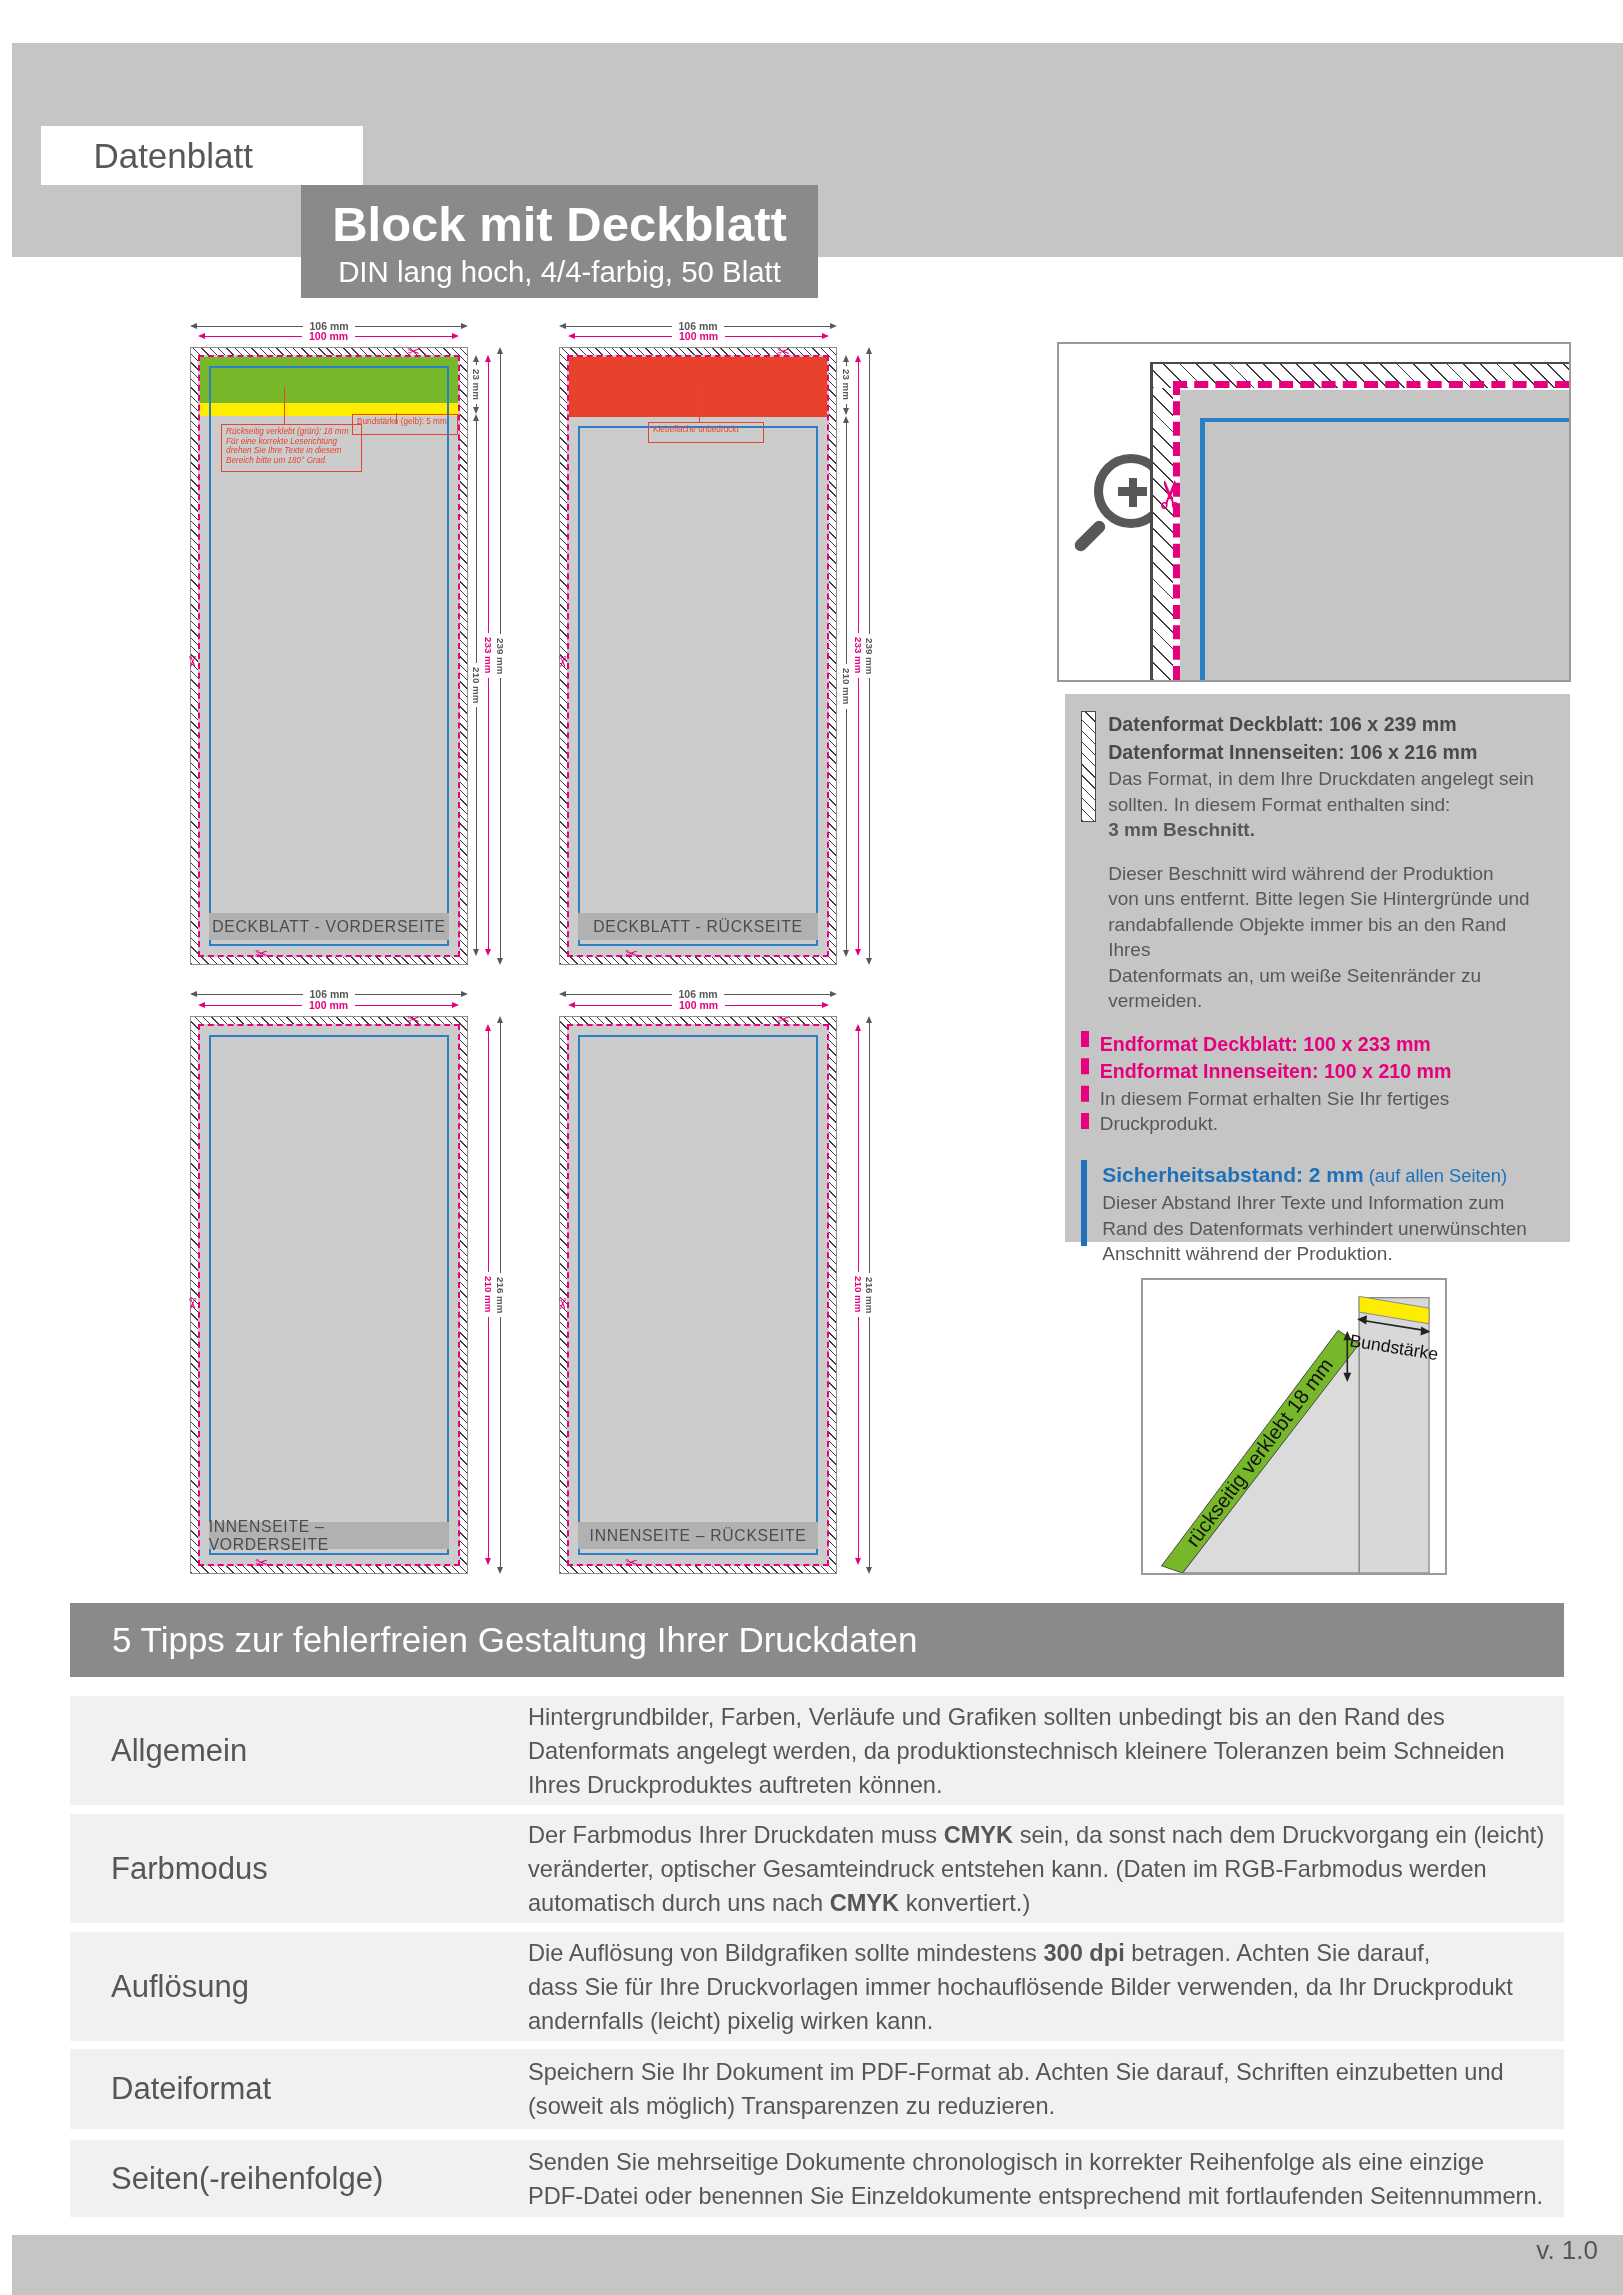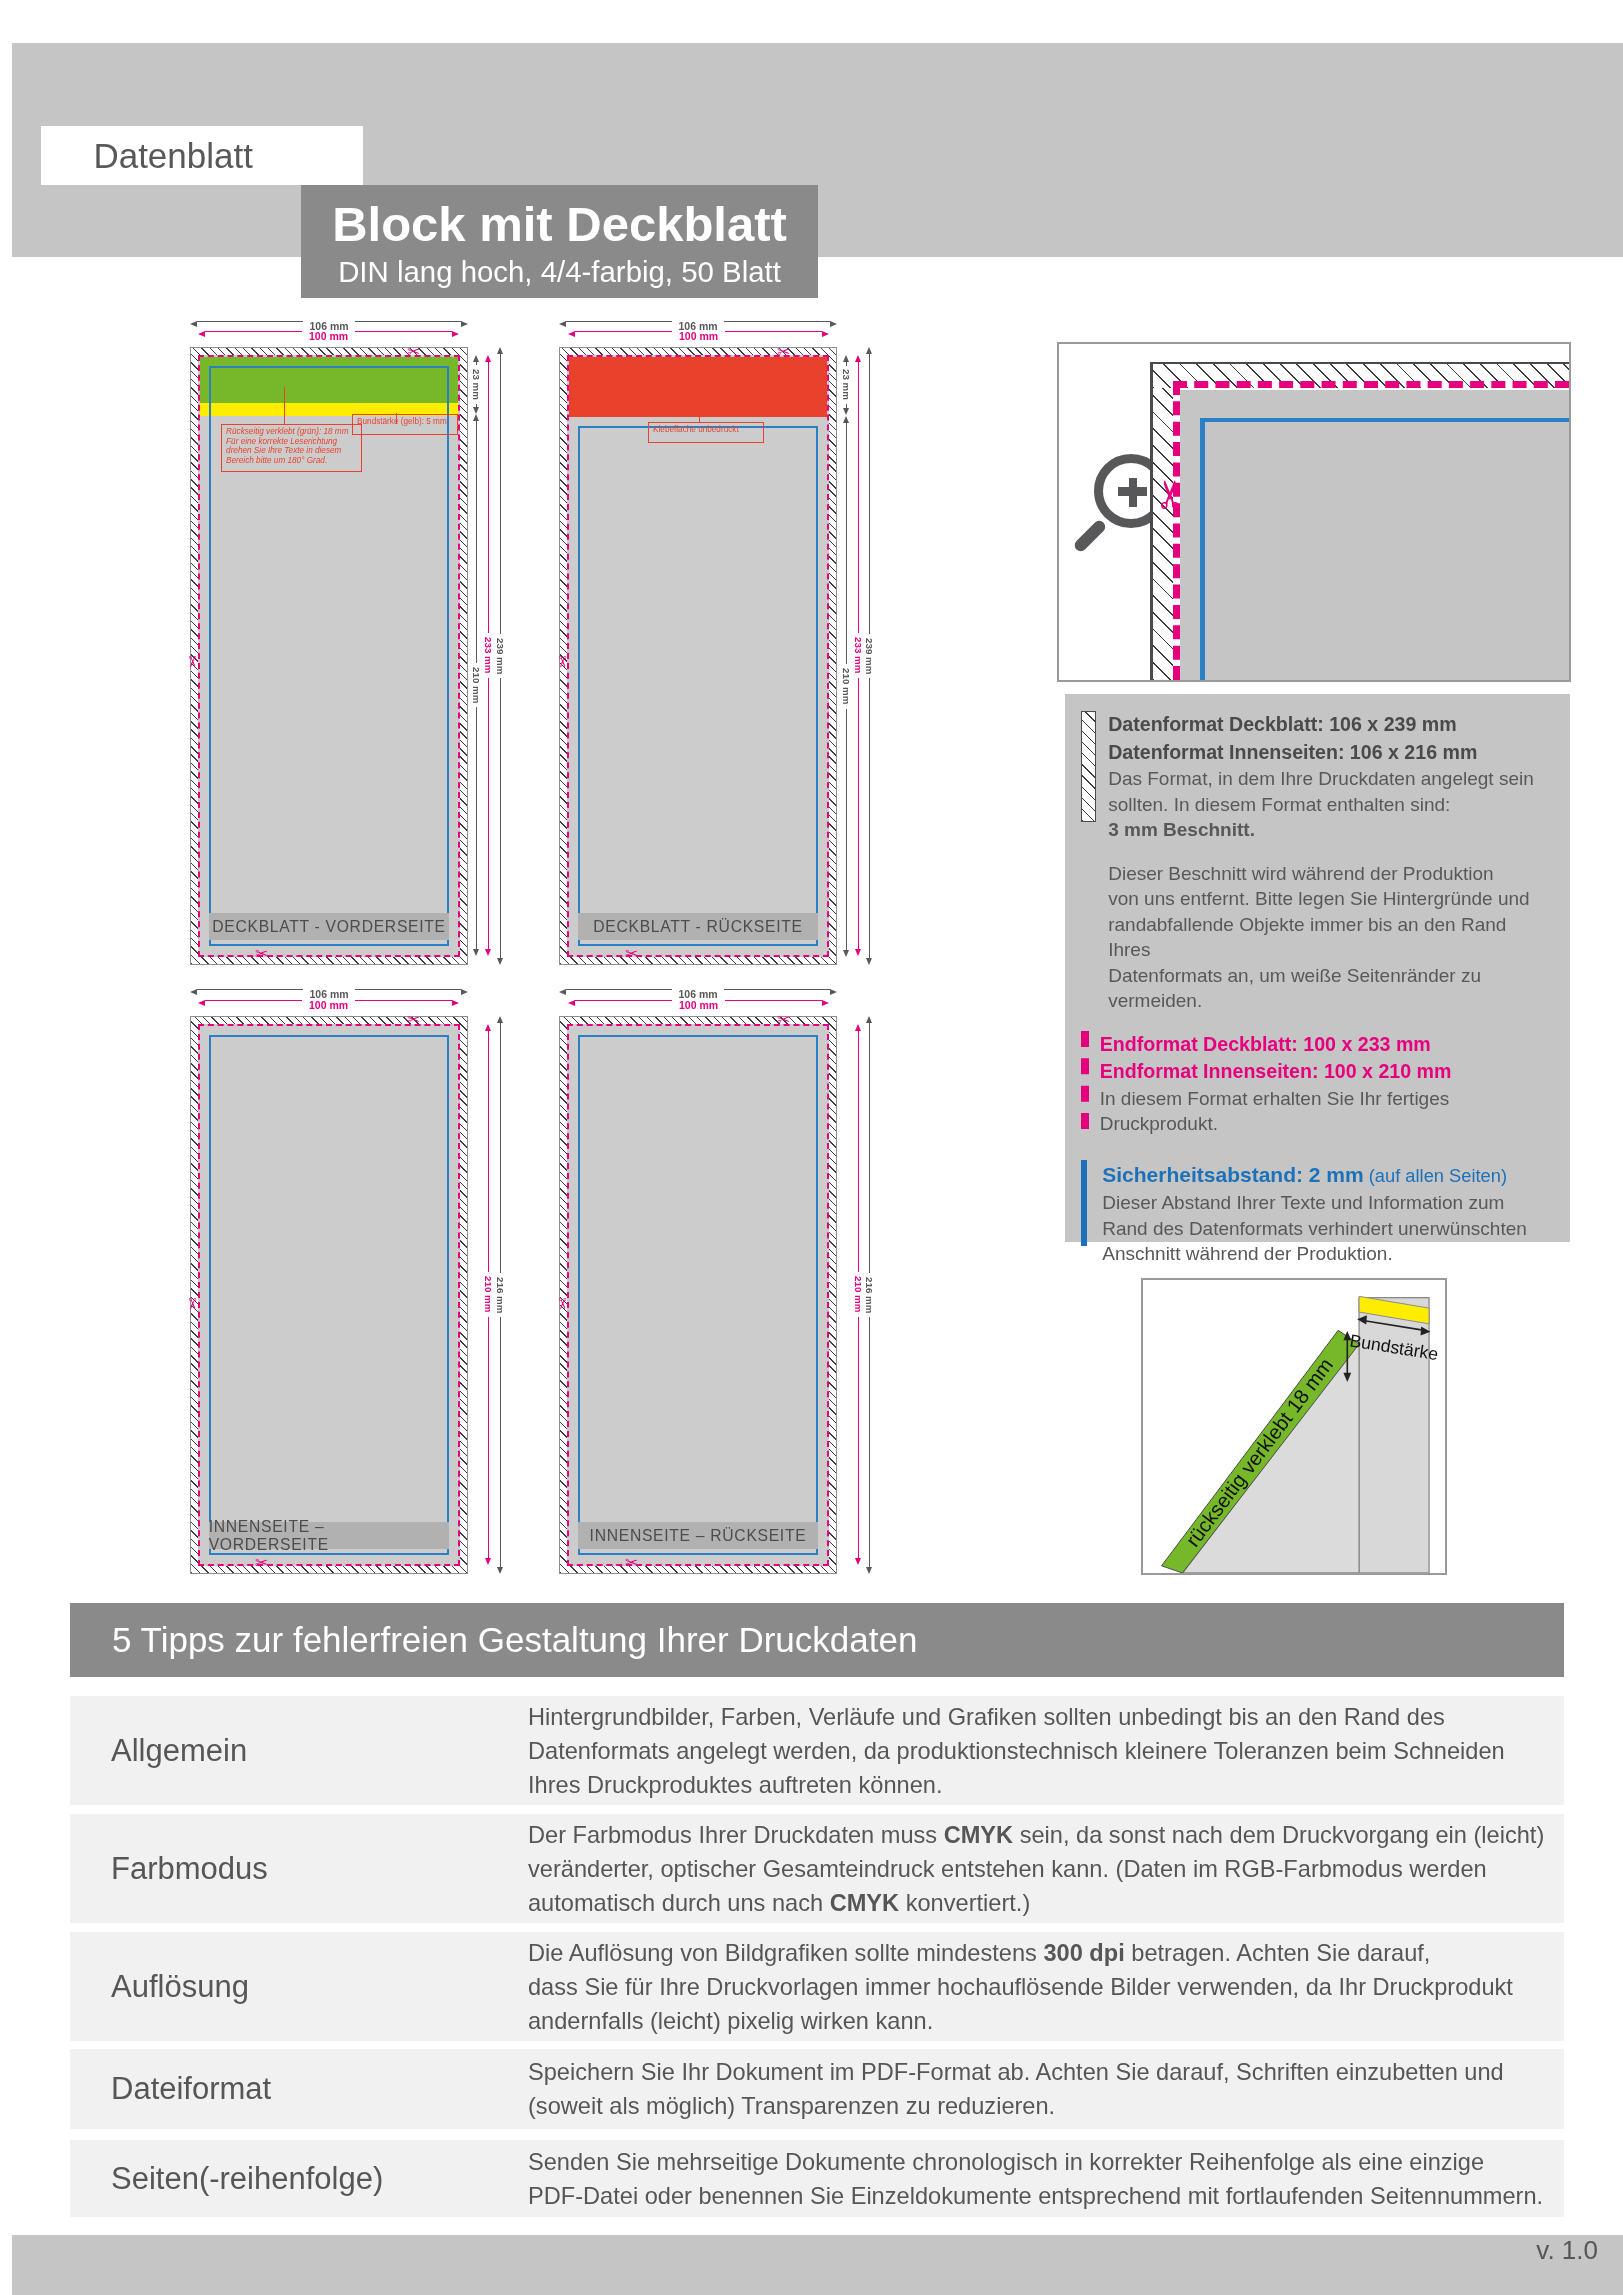--- a/index.html
+++ b/index.html
@@ -28,21 +28,21 @@
   .safe{position:absolute;border:2px solid var(--blue-line);}
   .strip{position:absolute;left:0;right:0;}
   .caption{position:absolute;left:8.5px;right:8.5px;bottom:14.4px;height:27.5px;background:var(--gray-caption);
            color:#4c4c4e;font-size:15.7px;letter-spacing:0.7px;display:flex;align-items:center;justify-content:center;}
   .rednote{position:absolute;border:1.3px solid var(--red-note);color:var(--red-note);
            font-size:8.2px;line-height:9.5px;padding:2px 3.9px;white-space:pre-line;background:transparent;}
   .leader{position:absolute;width:1.3px;background:var(--red-note);}
   .scissor{position:absolute;color:var(--magenta);font-size:15.7px;line-height:1;}
 
   
-  .dimh{position:absolute;height:10.5px;display:flex;color:var(--gray-dark);}
+  .dimh{position:absolute;height:10.5px;display:flex;align-items:center;color:var(--gray-dark);}
   .dimh.mag{color:var(--magenta);}
   .dimh .ln{flex:1;height:1.3px;background:currentColor;}
   .dimh .lbl{padding:0 6.5px;font-size:10.5px;font-weight:bold;line-height:1;white-space:nowrap;}
   .ah{width:0;height:0;border-top:3.3px solid transparent;border-bottom:3.3px solid transparent;}
   .ah.l{border-right:7.9px solid currentColor;}
   .ah.r{border-left:7.9px solid currentColor;}
   .dimv{position:absolute;width:10.5px;display:flex;flex-direction:column;align-items:center;color:var(--gray-dark);}
   .dimv.mag{color:var(--magenta);}
   .dimv .ln{flex:1;width:1.3px;background:currentColor;}
   .dimv .lbl{writing-mode:vertical-rl;font-size:9.8px;font-weight:bold;padding:3.9px 0;white-space:nowrap;}

